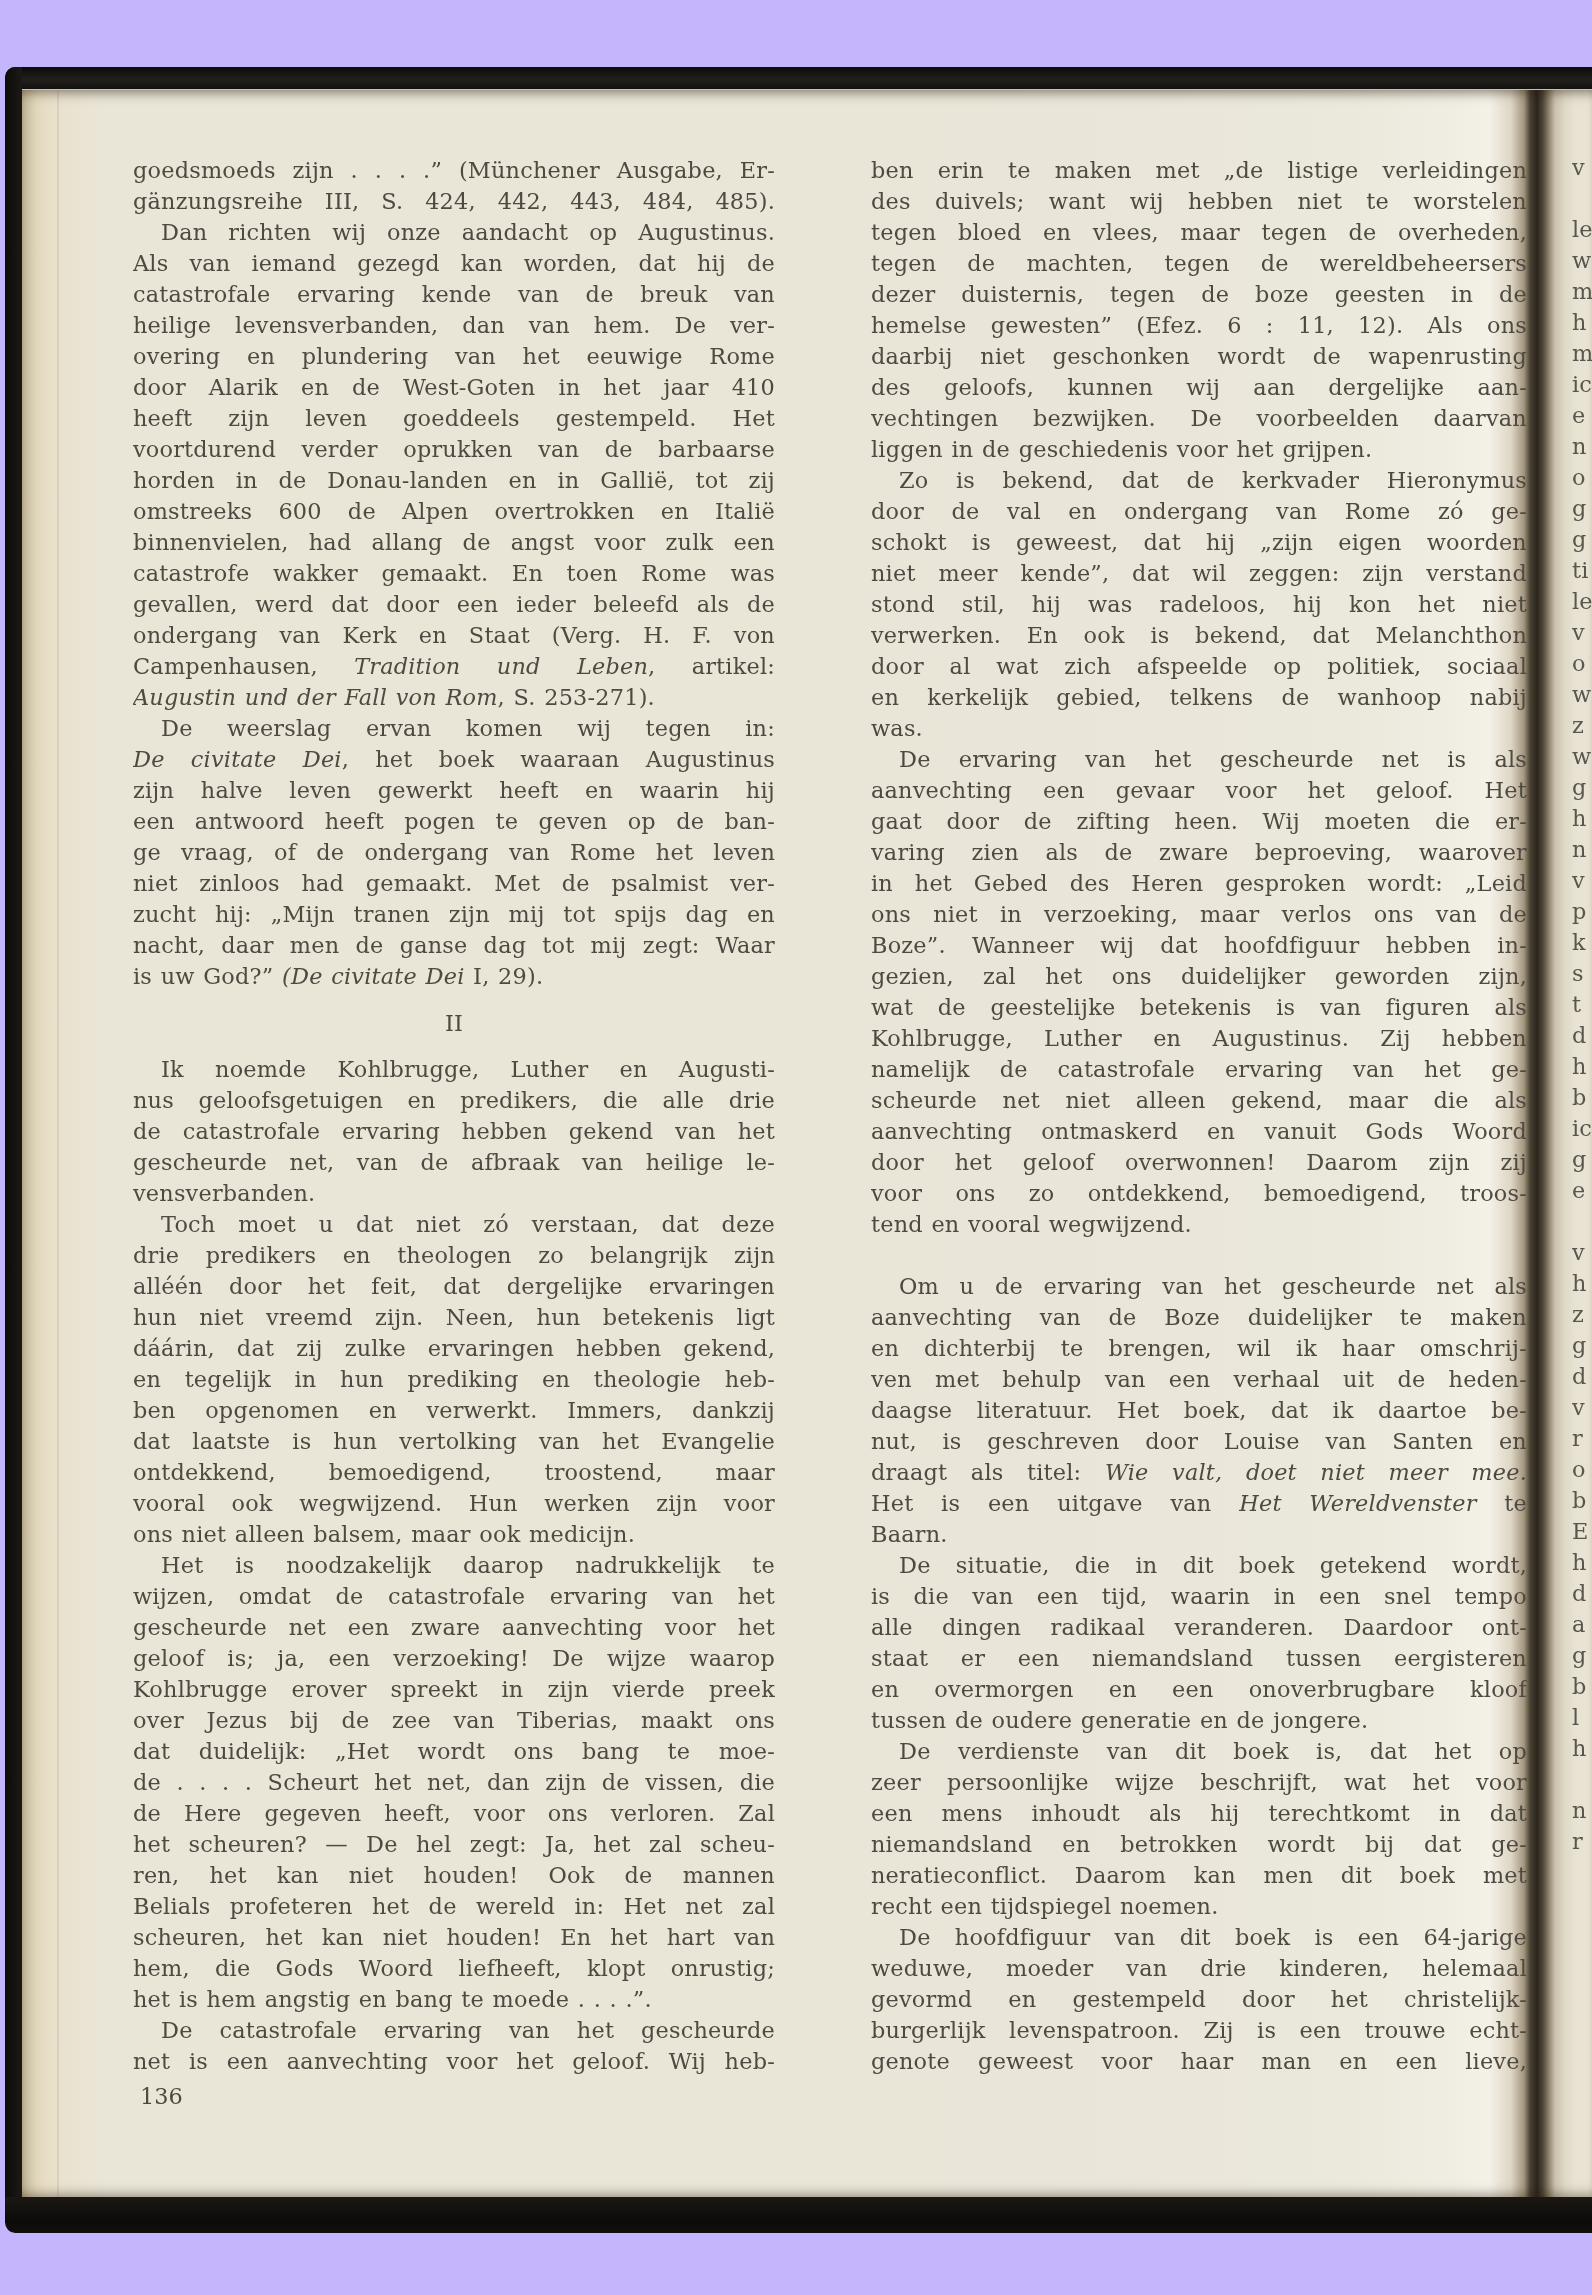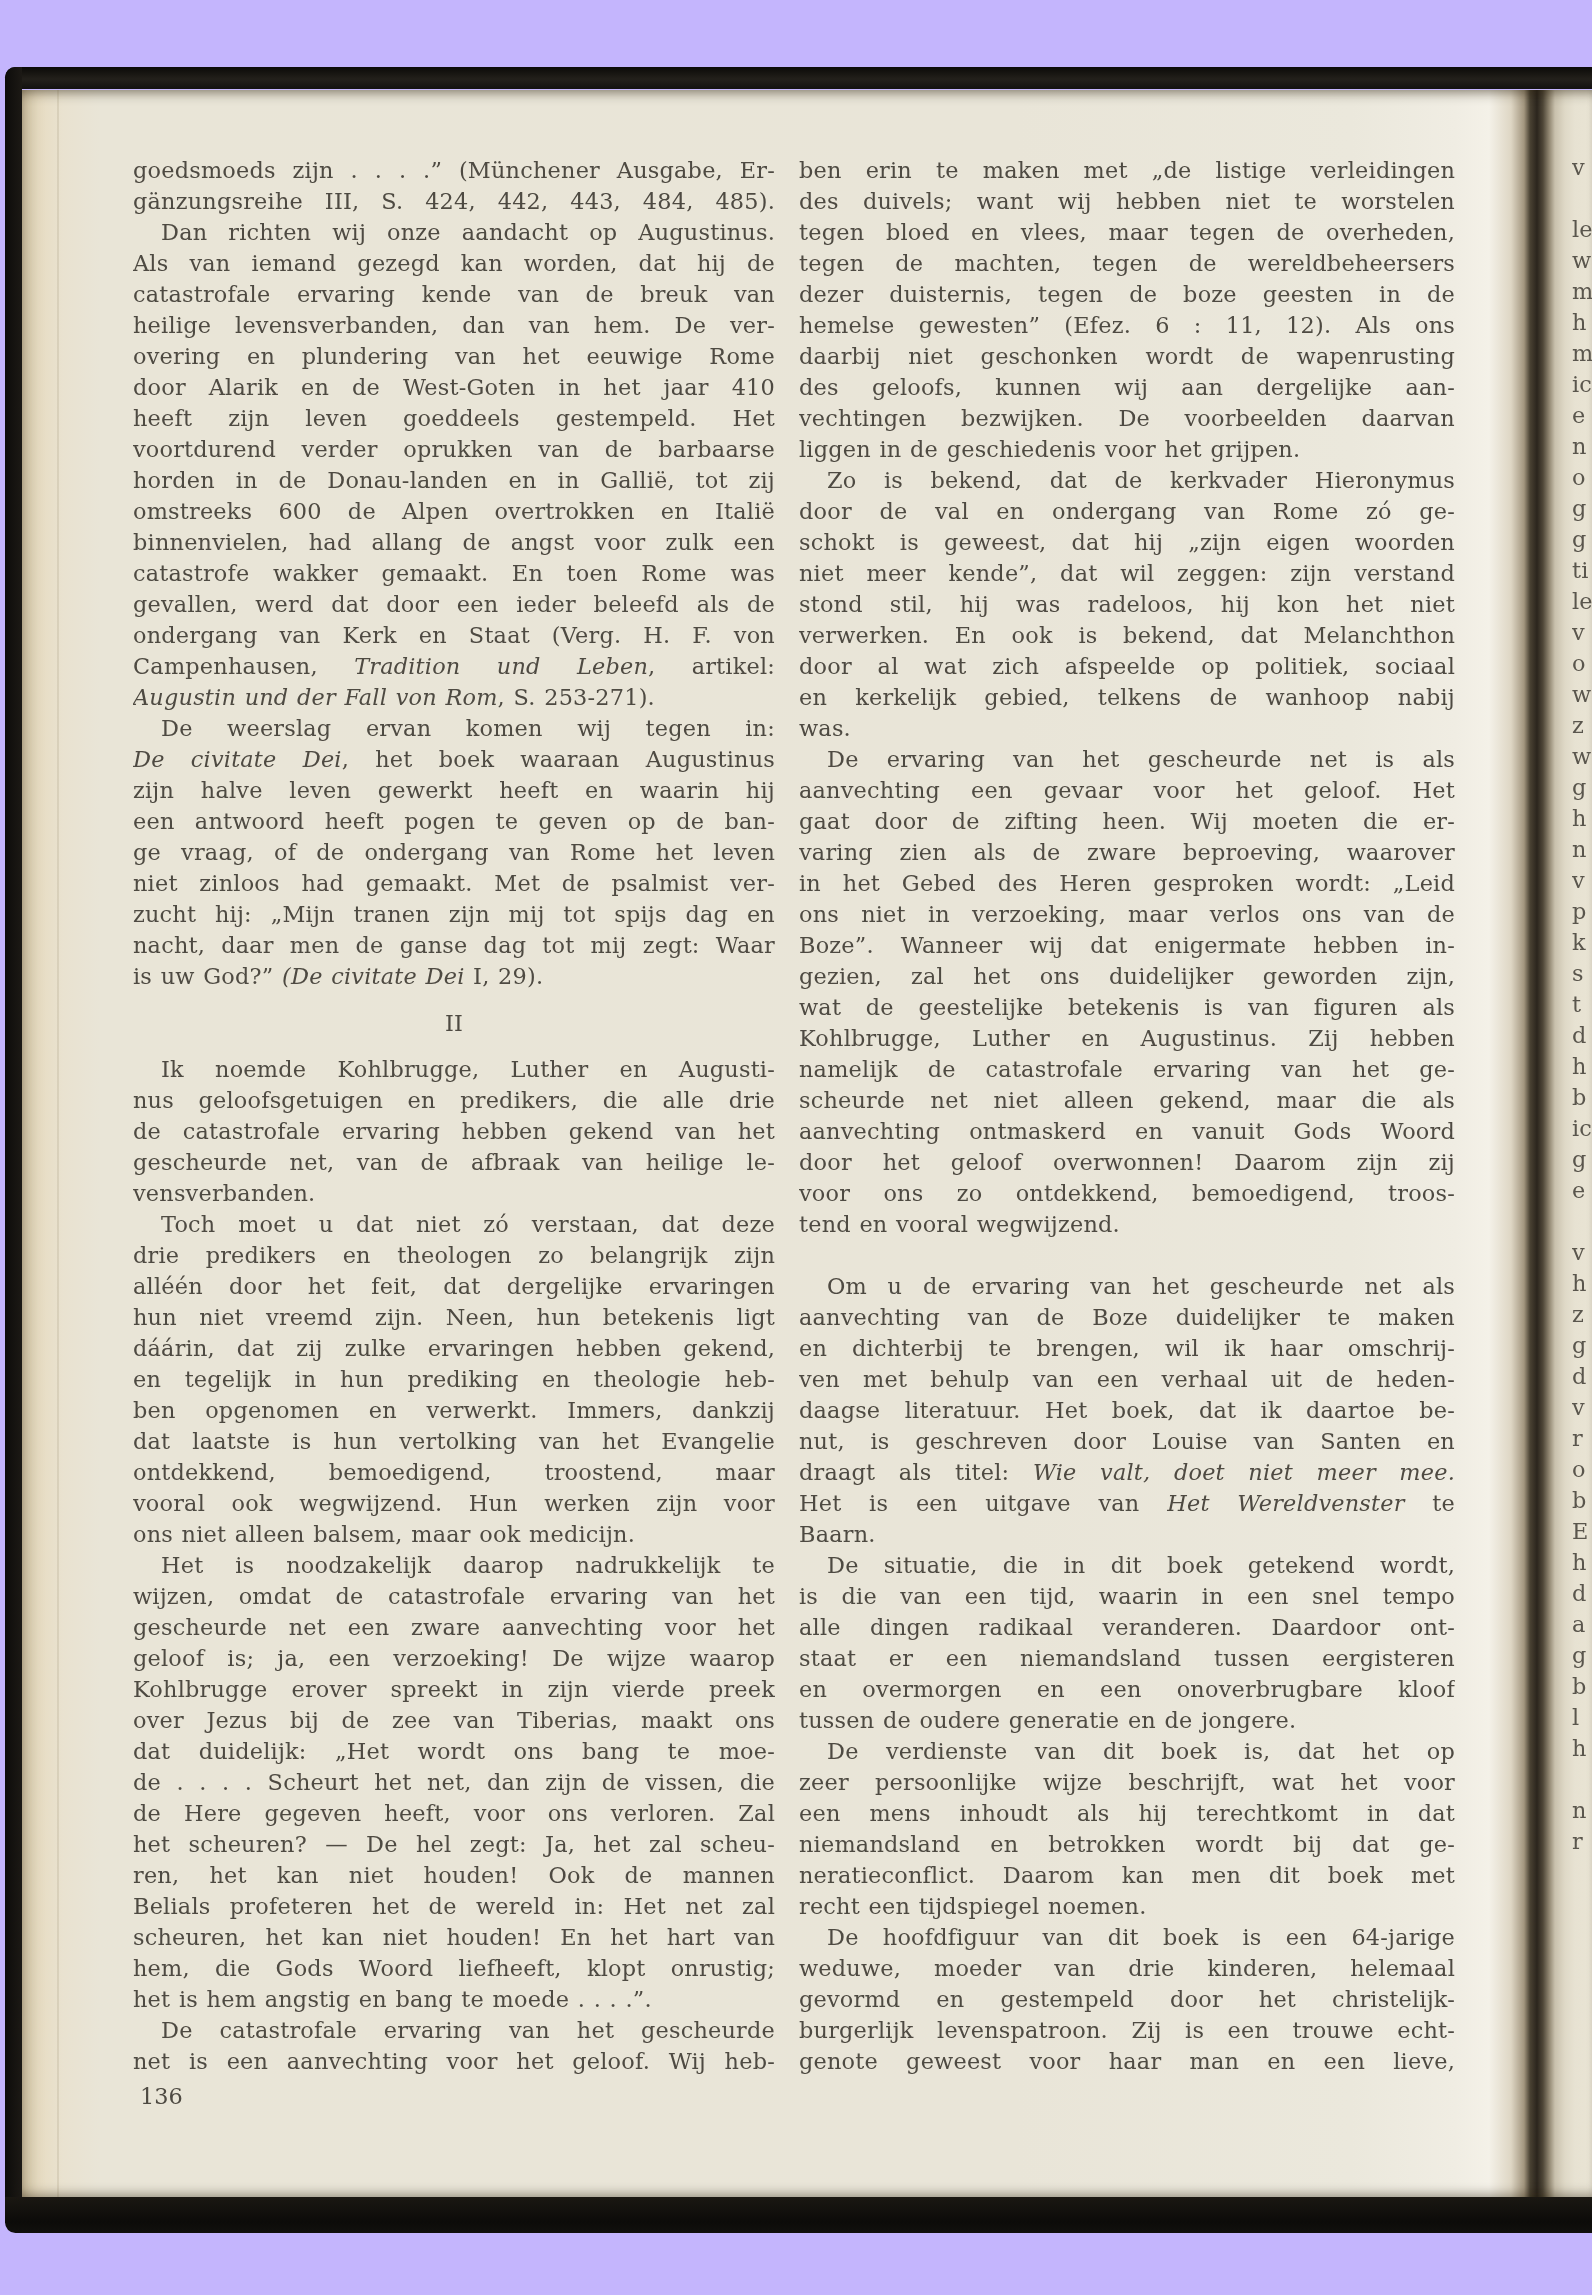--- a/index.html
+++ b/index.html
@@ -22,21 +22,21 @@
       #e7e2d2 1553px,#e9e4d4 1570px);}
   .paper::after{content:"";position:absolute;inset:0;pointer-events:none;
     box-shadow:inset 0 10.4px 12px -7.8px rgba(35,25,8,.5),
                inset 0 -10.4px 12px -7.8px rgba(35,25,8,.4),
                inset 14px 0 19px -12px rgba(60,45,20,.35);}
   .page-edge-line{position:absolute;left:57px;top:90px;width:1.7px;height:2107px;
     background:rgba(110,90,50,.12);}
   
   .col{position:absolute;top:155px;}
   .col-left{left:133px;width:642px;}
-  .col-right{left:799px;width:656px;}
+  .col-right{left:871px;width:656px;}
   .tl{height:31px;line-height:31px;font-size:22.4px;color:#4e4a42;
       text-align:justify;text-align-last:justify;overflow:hidden;
       letter-spacing:0.2px;word-spacing:1.3px;}
   .ind{padding-left:28px;}
   .pend{text-align-last:left;}
   .ctr{text-align:center;text-align-last:center;}
   .gap{width:100%;}
   .it{font-style:italic;}
   .pagenum{position:absolute;left:140px;top:2081px;height:31px;line-height:31px;
     font-size:22.4px;color:#4e4a42;}
@@ -138,21 +138,21 @@
       <div class="tl"><span>verwerken. En ook is bekend, dat Melanchthon</span></div>
       <div class="tl"><span>door al wat zich afspeelde op politiek, sociaal</span></div>
       <div class="tl"><span>en kerkelijk gebied, telkens de wanhoop nabij</span></div>
       <div class="tl pend"><span>was.</span></div>
       <div class="tl ind"><span>De ervaring van het gescheurde net is als</span></div>
       <div class="tl"><span>aanvechting een gevaar voor het geloof. Het</span></div>
       <div class="tl"><span>gaat door de zifting heen. Wij moeten die er-</span></div>
       <div class="tl"><span>varing zien als de zware beproeving, waarover</span></div>
       <div class="tl"><span>in het Gebed des Heren gesproken wordt: „Leid</span></div>
       <div class="tl"><span>ons niet in verzoeking, maar verlos ons van de</span></div>
-      <div class="tl"><span>Boze”. Wanneer wij dat enigermate hebben in-</span></div>
+      <div class="tl"><span>Boze”. Wanneer wij dat hoofdfiguur hebben in-</span></div>
       <div class="tl"><span>gezien, zal het ons duidelijker geworden zijn,</span></div>
       <div class="tl"><span>wat de geestelijke betekenis is van figuren als</span></div>
       <div class="tl"><span>Kohlbrugge, Luther en Augustinus. Zij hebben</span></div>
       <div class="tl"><span>namelijk de catastrofale ervaring van het ge-</span></div>
       <div class="tl"><span>scheurde net niet alleen gekend, maar die als</span></div>
       <div class="tl"><span>aanvechting ontmaskerd en vanuit Gods Woord</span></div>
       <div class="tl"><span>door het geloof overwonnen! Daarom zijn zij</span></div>
       <div class="tl"><span>voor ons zo ontdekkend, bemoedigend, troos-</span></div>
       <div class="tl pend"><span>tend en vooral wegwijzend.</span></div>
       <div class="gap" style="height: 31px;"></div>

